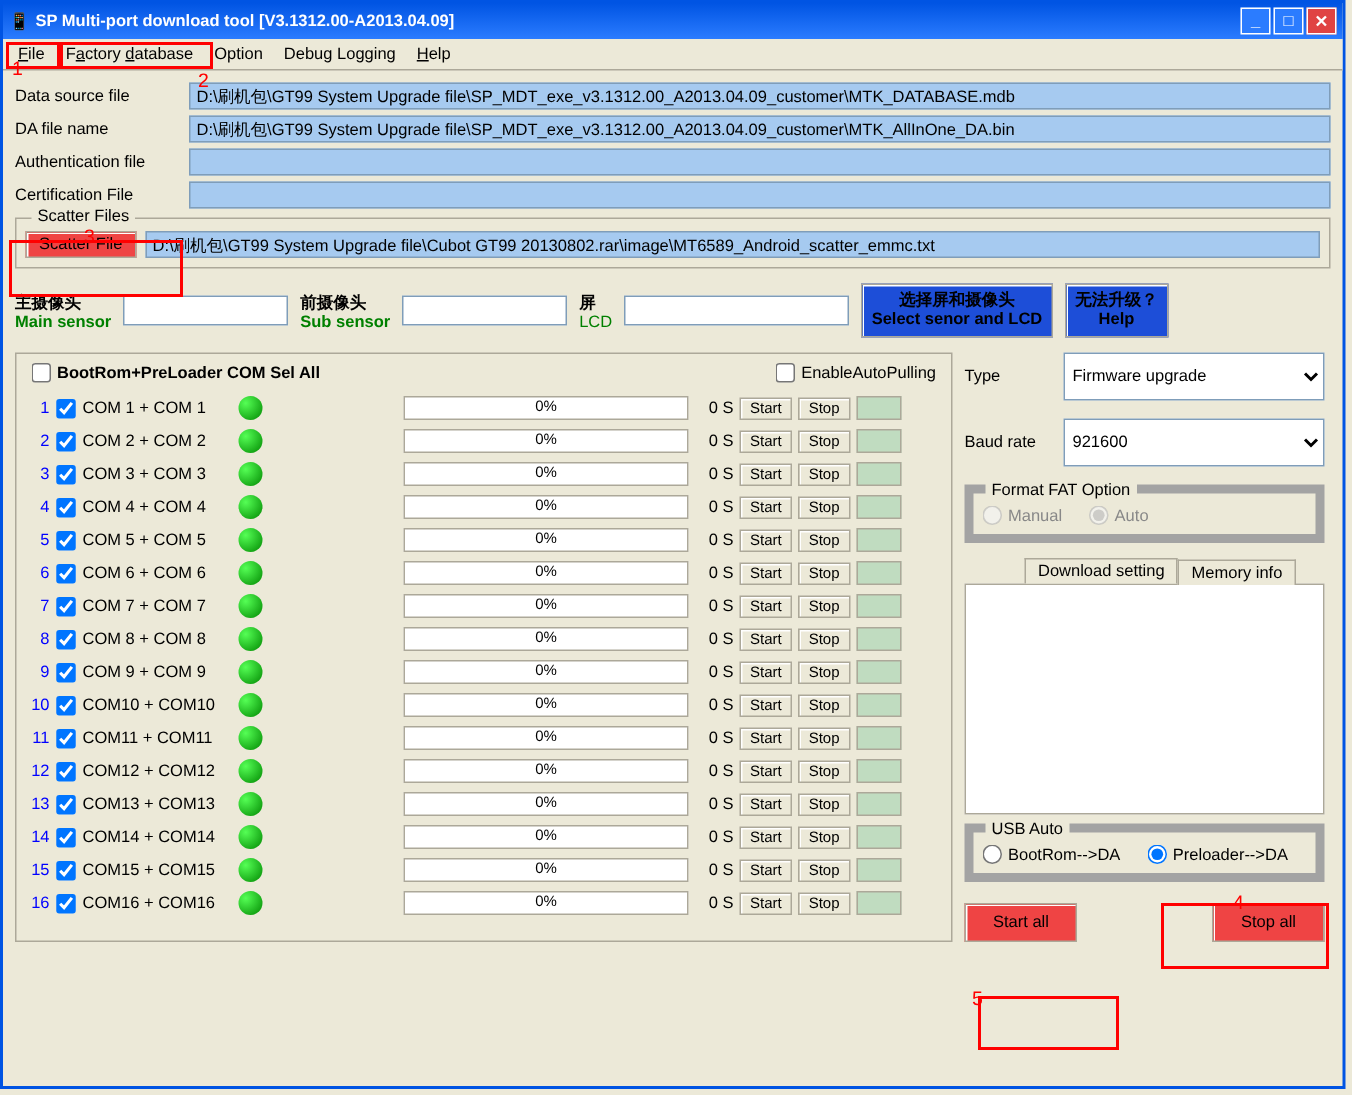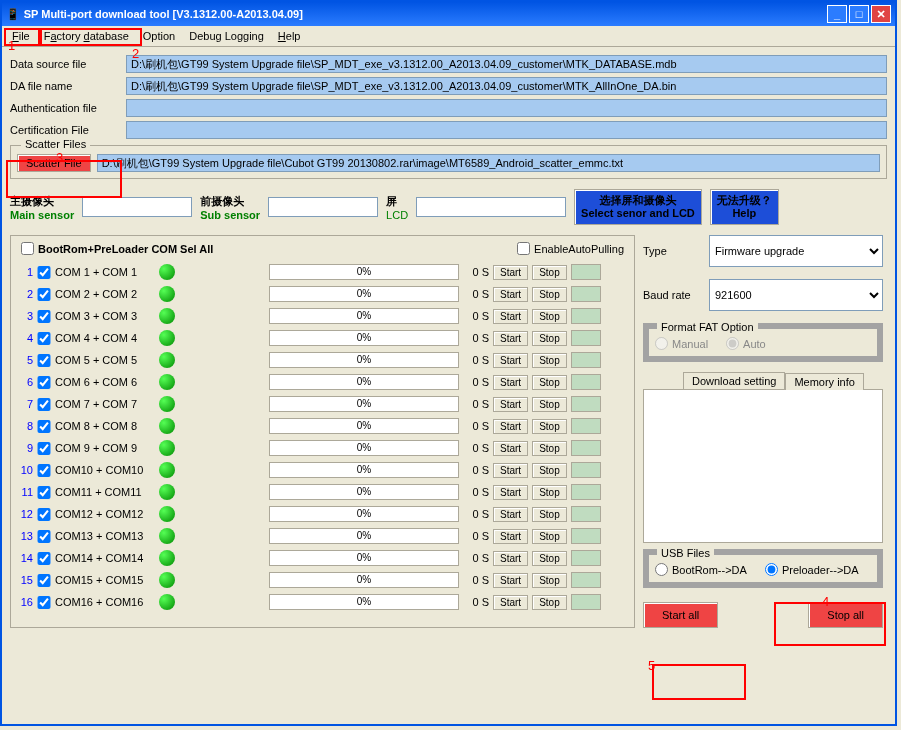--- a/index.html
+++ b/index.html
@@ -347,21 +347,21 @@
           </div>
         </div>
         <div class="tabs">
           <div class="tab-header">
             <div class="tab">Download setting</div>
             <div class="tab active">Memory info</div>
           </div>
           <div class="tab-body"></div>
         </div>
         <div class="group-box">
-          <span class="legend">USB Files</span>
+          <span class="legend">USB Auto</span>
           <div class="radio-row">
             <label>
                 <input type="radio" name="usb" style=""> 
                 <span>BootRom--&gt;DA</span>
               </label>
             <label>
                 <input type="radio" name="usb" checked="" style=""> 
                 <span>Preloader--&gt;DA</span>
               </label>
           </div>

